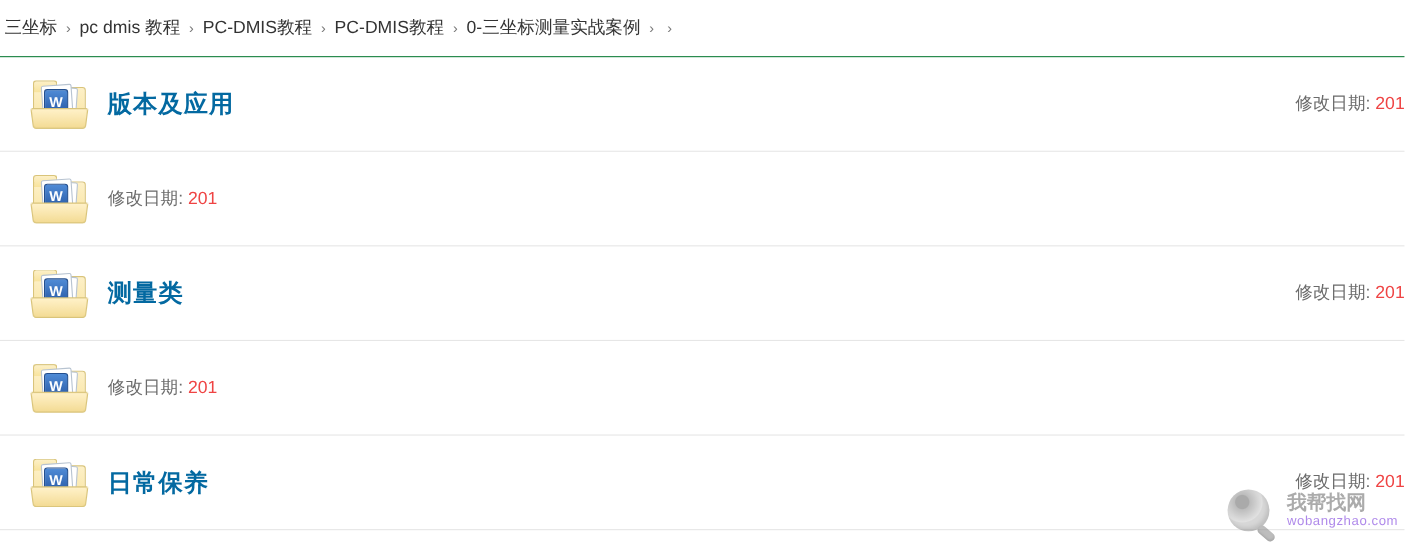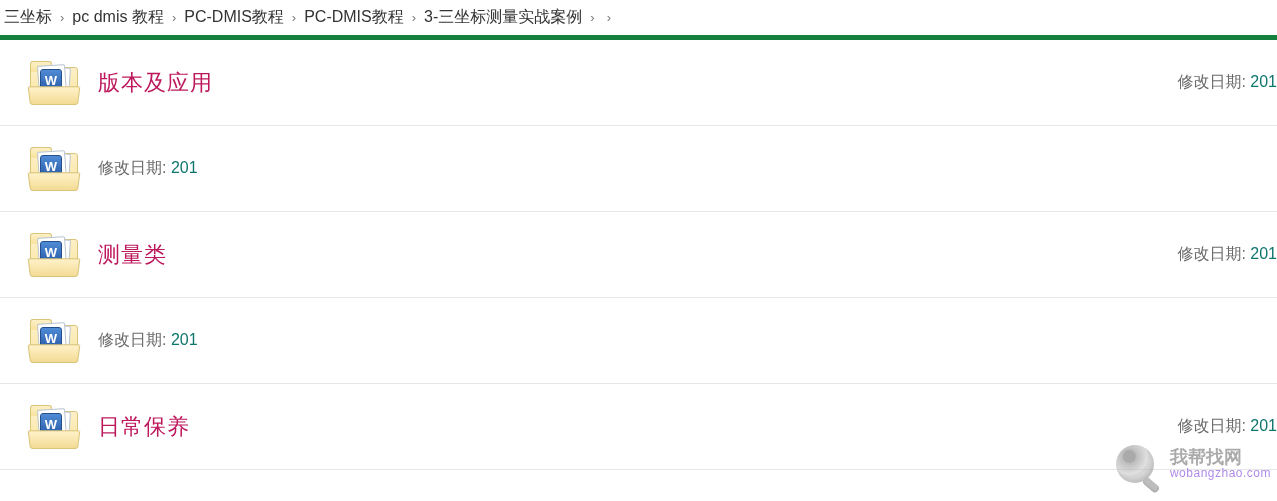--- a/index.html
+++ b/index.html
@@ -11,23 +11,23 @@
       width: 1277px;
       height: 501px;
       overflow: hidden;
       position: relative;
     }
 
     
     .breadcrumb {
       display: flex;
       align-items: center;
-      height: 40px;
+      height: 52px;
       padding: 0 2px;
-      border-bottom: 5px solid #15803d;
+      border-bottom: 1px solid #15803d;
       white-space: nowrap;
       overflow: hidden;
       color: #333;
       font-size: 16px;
     }
     .crumb {
       padding: 0 2px;
       cursor: pointer;
     }
     .sep {
@@ -118,32 +118,32 @@
       border: 1px solid #d9c47a;
       border-radius: 2px 2px 3px 3px;
       z-index: 4;
       transform: perspective(60px) rotateX(-18deg);
       transform-origin: bottom center;
     }
 
     .name {
       flex: 1 1 auto;
       font-size: 22px;
-      color: #be185d;
-      font-weight: 400;
+      color: #0369a1;
+      font-weight: 700;
       letter-spacing: 1px;
     }
     .meta {
       flex: 0 0 auto;
       padding-right: 0;
       color: #6b6b6b;
       font-size: 16px;
       white-space: nowrap;
     }
-    .meta .metaval { color: #0f766e; }
+    .meta .metaval { color: #ef4444; }
 
     
     .watermark {
       position: absolute;
       right: 6px;
       bottom: 18px;
       display: flex;
       align-items: center;
       gap: 16px;
       opacity: 0.55;
@@ -180,21 +180,21 @@
 
 <div class="breadcrumb">
   <span class="crumb">三坐标</span>
   <span class="sep">›</span>
   <span class="crumb">pc dmis 教程</span>
   <span class="sep">›</span>
   <span class="crumb">PC-DMIS教程</span>
   <span class="sep">›</span>
   <span class="crumb">PC-DMIS教程</span>
   <span class="sep">›</span>
-  <span class="crumb">3-三坐标测量实战案例</span>
+  <span class="crumb">0-三坐标测量实战案例</span>
   <span class="sep">›</span>
   <span class="sep">›</span>
 </div>
 
 <div class="list">
 
   <div class="row">
     <div class="folder-icon">
       <div class="doc-stack">
         <div class="sheet a"></div>

